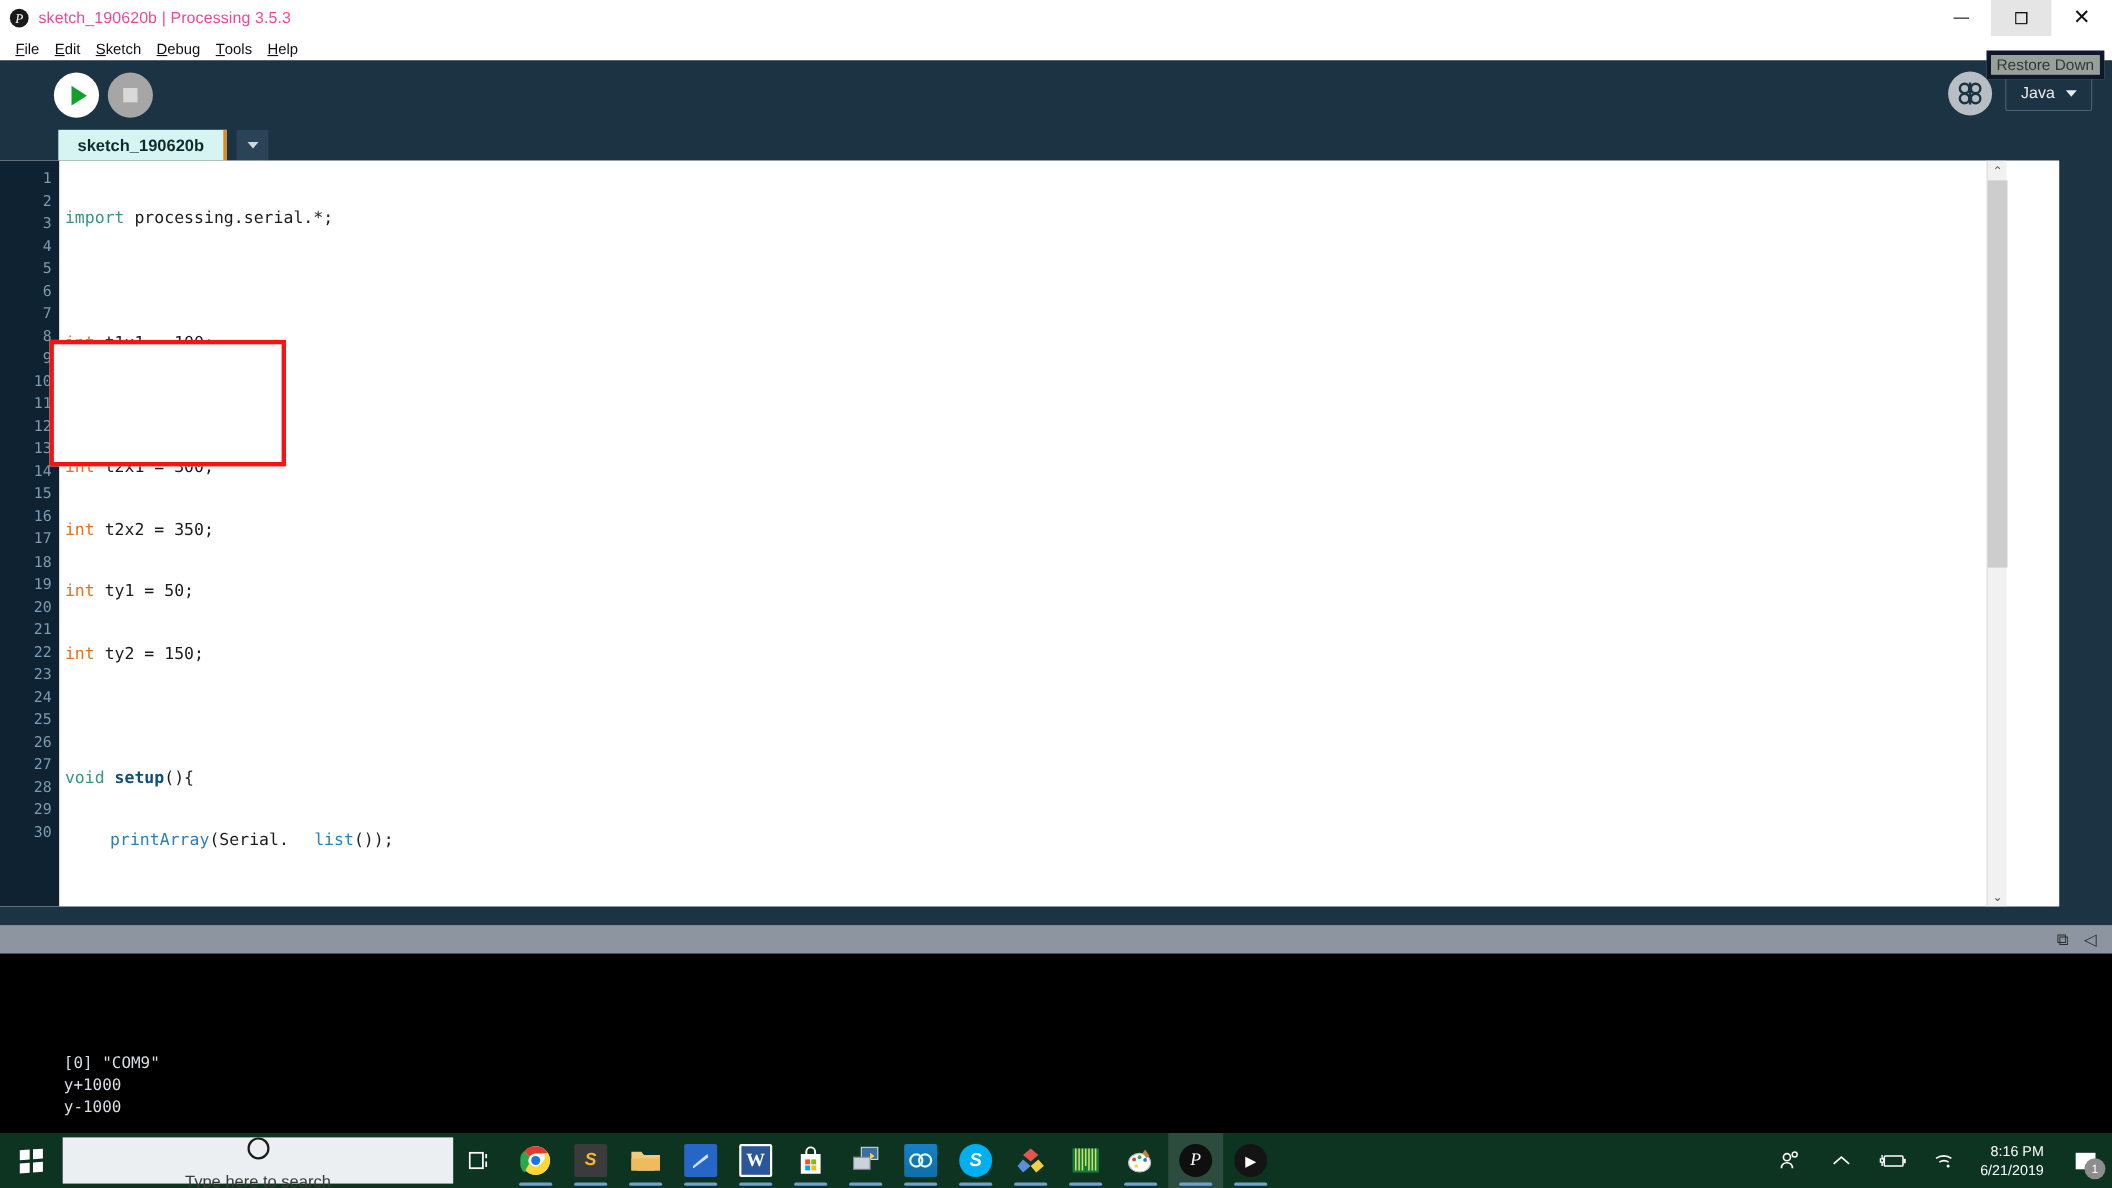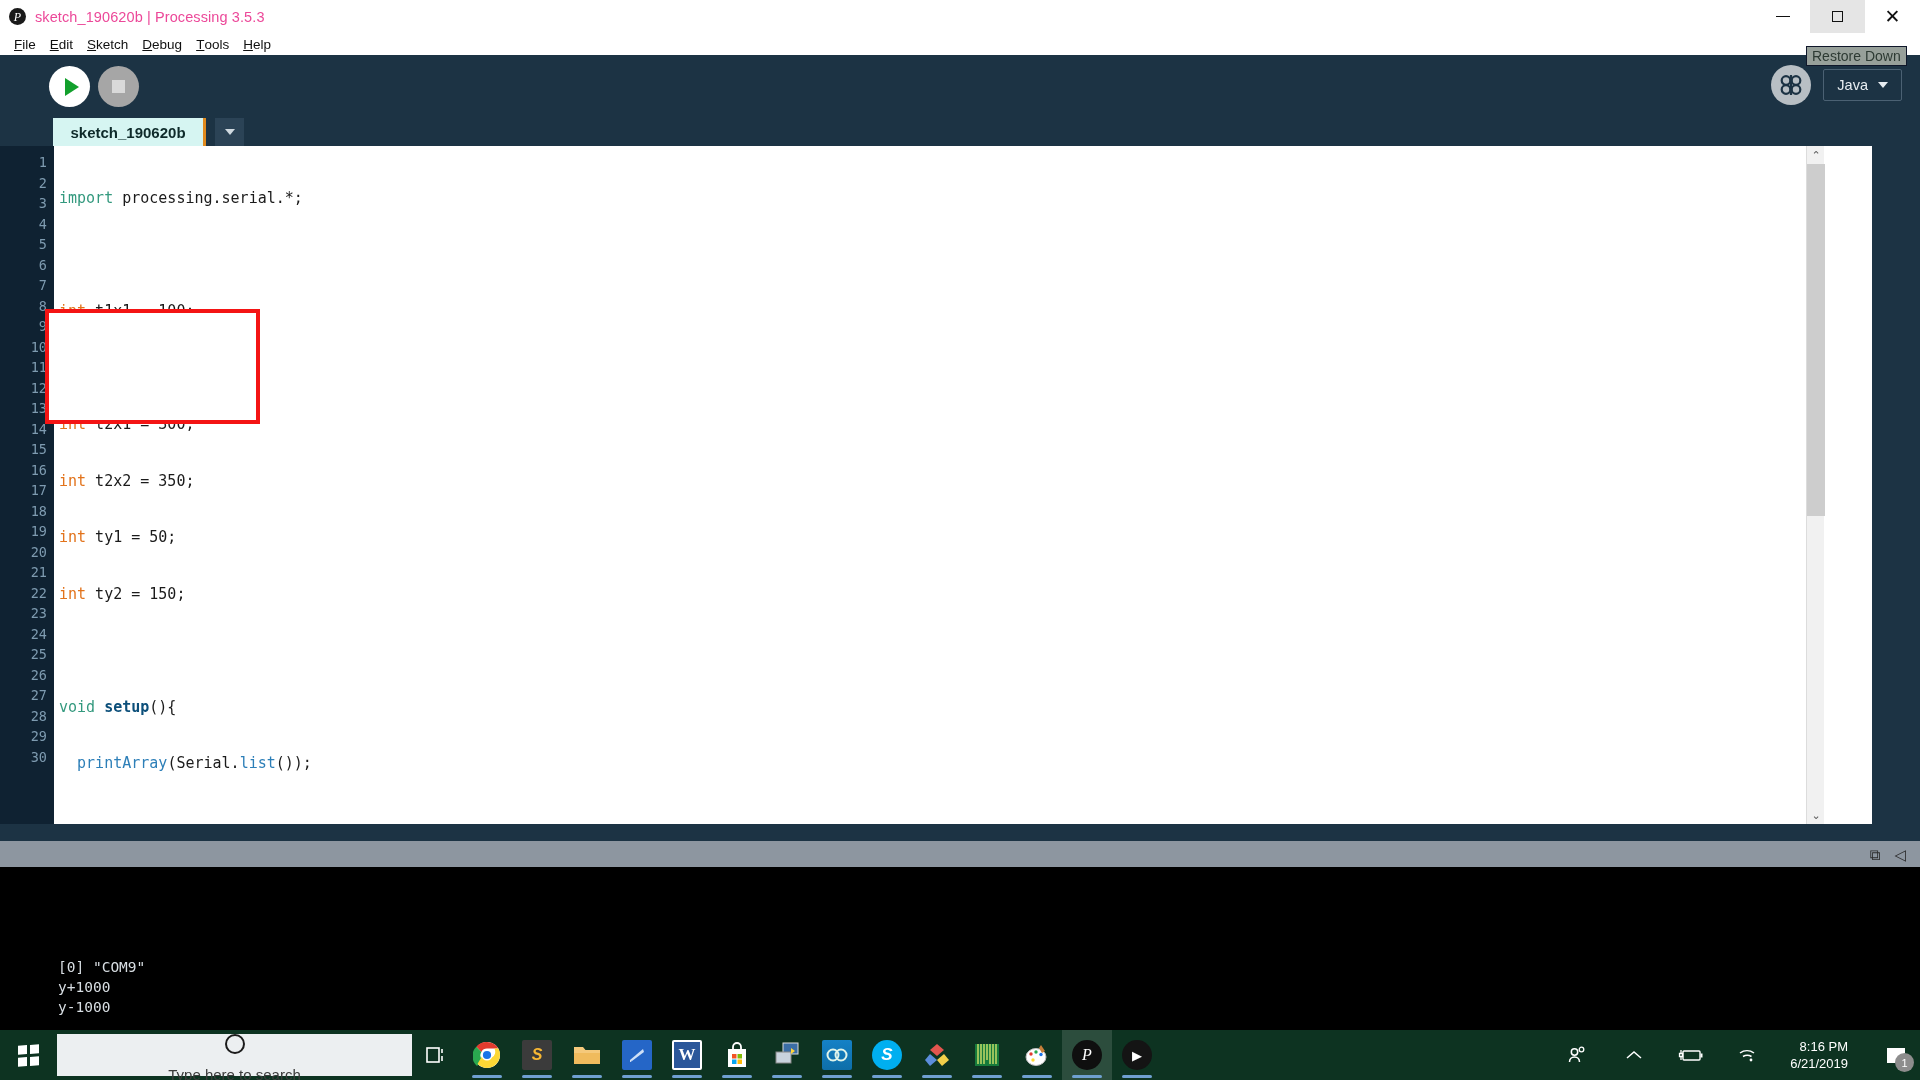--- a/index.html
+++ b/index.html
@@ -122,21 +122,21 @@
   .code {
     flex: 1; background: #ffffff; font-family: "DejaVu Sans Mono", monospace;
     font-size: 15px; padding-top: 6px; padding-left: 5px; white-space: pre;
     color: #1b1b1b;
   }
   .code div { height: 20.5px; line-height: 20.5px; }
   .kw   { color: #e2731b; }          
   .kw2  { color: #33997e; }          
   .fn   { color: #0f5a8e; }          
   .fnb  { color: #0c4f7a; font-weight: bold; } 
-  .bl   { color: #2d7fb8; }          
+  .bl   { color: #2d7fb8; margin-left: 23px; }          
   .cm   { color: #9aa0a6; }          
 
   
   .vscroll {
     position: absolute; right: 48px; top: 0; width: 18px; height: 678px;
     background: #f1f1f1; border-left: 1px solid #dcdcdc;
   }
   .vs-btn { width: 18px; height: 18px; display: flex; align-items: center; justify-content: center; color: #5a5a5a; font-size: 11px; }
   .vs-thumb { position: absolute; left: 0; top: 18px; width: 18px; height: 352px; background: #cdcdcd; }
 
@@ -185,21 +185,21 @@
     border-bottom: 15px solid #c9d3da; position: relative;
   }
   .ic-warn::after {
     content: "!"; position: absolute; left: -2px; top: 3px; font-size: 9px;
     color: #1c3344; font-weight: bold;
   }
 
   
   .tooltip {
     position: absolute; left: 1806px; top: 46px; z-index: 30;
-    background: #97a09a; color: #2d3a33; border: 1px solid #0f172a;
+    background: #97a09a; color: #2d3a33; border: 4px solid #0f172a;
     font-size: 14px; padding: 1px 5px; white-space: nowrap;
   }
 
   
   .taskbar {
     position: absolute; left: 0; top: 1030px; width: 1920px; height: 50px;
     background: #0d3321; display: flex; align-items: center;
   }
   .start-btn { width: 57px; height: 50px; display: flex; align-items: center; justify-content: center; cursor: pointer; }
   .win-logo { display: grid; grid-template-columns: 9px 9px; grid-template-rows: 9px 9px; gap: 2.5px; transform: skewY(-4deg); }
@@ -217,21 +217,21 @@
   .tapp {
     width: 50px; height: 50px; display: flex; align-items: center; justify-content: center;
     position: relative; cursor: pointer;
   }
   .tapp.active-hl { background: rgba(255,255,255,.13); }
   .tapp .underline {
     position: absolute; bottom: 2px; left: 10px; width: 30px; height: 3px; background: #6fa0d0; border-radius: 2px;
   }
   .tapp .ico { width: 30px; height: 30px; display: flex; align-items: center; justify-content: center; border-radius: 2px; }
 
-  .tray { margin-left: auto; display: flex; align-items: center; height: 36px; gap: 16px; padding-right: 4px; color: #fff; }
+  .tray { margin-left: auto; display: flex; align-items: center; height: 36px; gap: 6px; padding-right: 4px; color: #fff; }
   .tray-ic { width: 41px; height: 50px; display: flex; align-items: center; justify-content: center; font-size: 17px; cursor: pointer; }
   .clock { text-align: right; font-size: 13px; line-height: 17px; padding: 0 12px 0 6px; cursor: pointer; }
   .notif { width: 40px; height: 50px; display: flex; align-items: center; justify-content: center; position: relative; cursor: pointer; }
   .notif-badge {
     position: absolute; right: 2px; bottom: 8px; width: 19px; height: 19px; border-radius: 50%;
     background: #8d8d8d; color: #fff; font-size: 11px; display: flex; align-items: center; justify-content: center;
   }
   .sq-note { width: 18px; height: 15px; background: #fff; }
 </style>
 </head>

